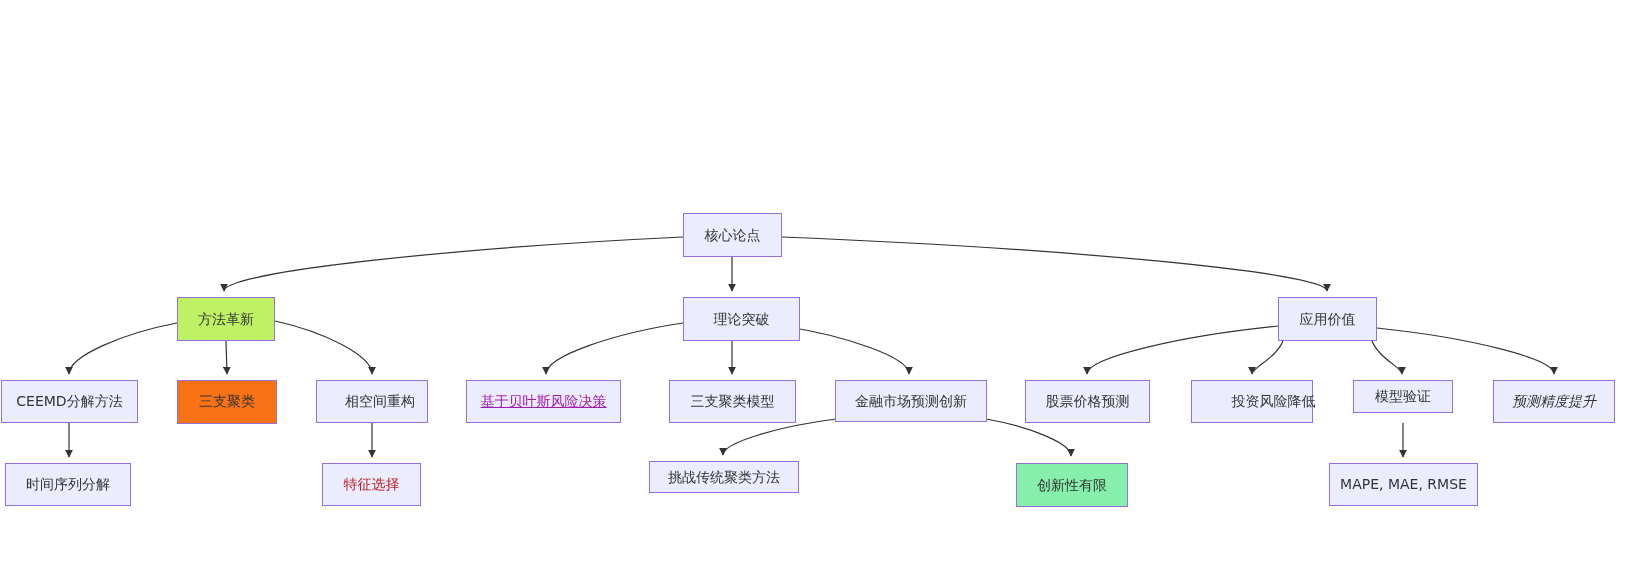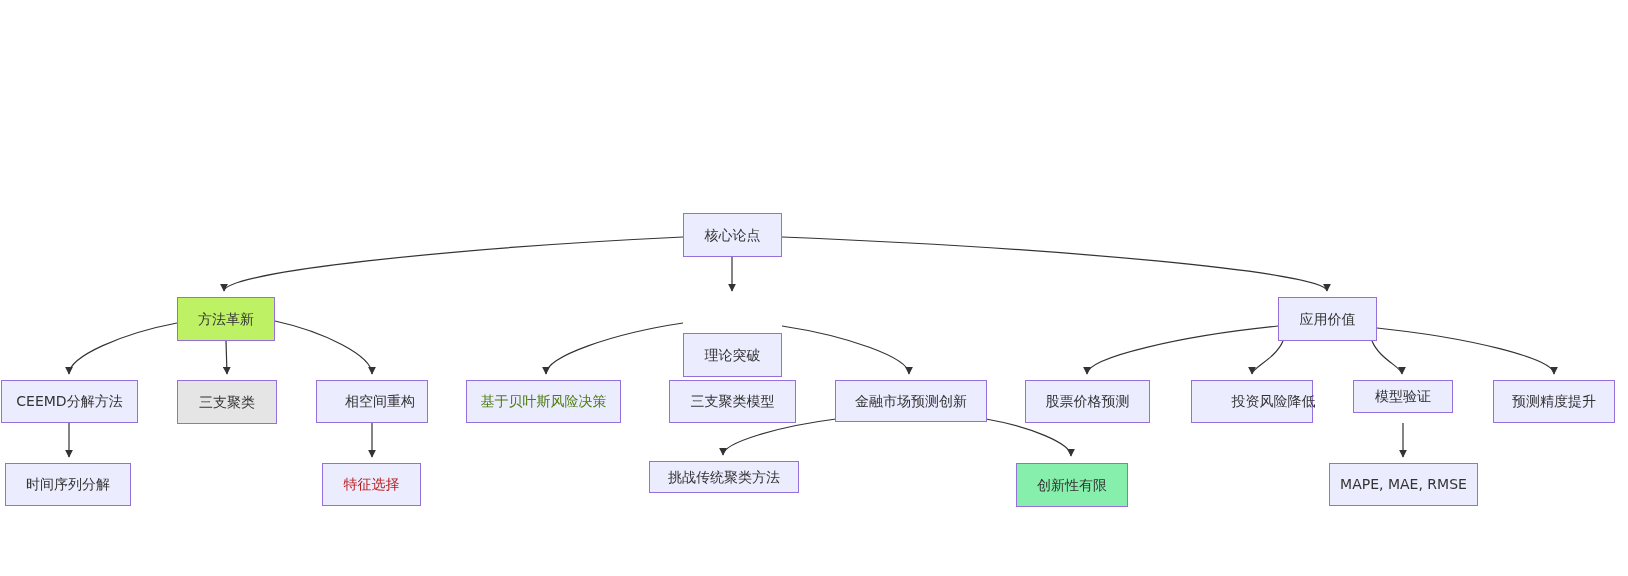--- a/index.html
+++ b/index.html
@@ -66,31 +66,31 @@
         <path d="M69,423 L69,457" fill="none" stroke="#333333" stroke-width="1.2" marker-end="url(#arrowhead)"></path>
         <path d="M372,423 L372,457" fill="none" stroke="#333333" stroke-width="1.2" marker-end="url(#arrowhead)"></path>
         <path d="M836,419 C779.5,426.2 723,442.4 723,455" fill="none" stroke="#333333" stroke-width="1.2" marker-end="url(#arrowhead)"></path>
         <path d="M986,419 C1028.5,426.4 1071,443.05 1071,456" fill="none" stroke="#333333" stroke-width="1.2" marker-end="url(#arrowhead)"></path>
         <path d="M1403,423 L1403,457" fill="none" stroke="#333333" stroke-width="1.2" marker-end="url(#arrowhead)"></path>
       </g>
   </svg>
   <div id="node-layer">
       <div class="node" style="left: 683px; top: 213px; width: 99px; height: 44px; background: rgb(236, 236, 255); border-color: rgb(147, 112, 219); color: rgb(51, 51, 51);">核心论点</div>
       <div class="node" style="left: 177px; top: 297px; width: 98px; height: 44px; background: #bef264; border-color: rgb(147, 112, 219); color: rgb(51, 51, 51);">方法革新</div>
-      <div class="node" style="left: 683px; top: 297px; width: 99px; height: 44px; background: rgb(236, 236, 255); border-color: rgb(147, 112, 219); color: rgb(51, 51, 51); margin-top: 36px;">理论突破</div>
+      <div class="node" style="left: 683px; top: 297px; width: 117px; height: 44px; background: rgb(236, 236, 255); border-color: rgb(147, 112, 219); color: rgb(51, 51, 51);">理论突破</div>
       <div class="node" style="left: 1278px; top: 297px; width: 99px; height: 44px; background: rgb(236, 236, 255); border-color: rgb(147, 112, 219); color: rgb(51, 51, 51);">应用价值</div>
       <div class="node" style="left: 1px; top: 380px; width: 137px; height: 43px; background: rgb(236, 236, 255); border-color: rgb(147, 112, 219); color: rgb(51, 51, 51);">CEEMD分解方法</div>
-      <div class="node" style="left: 177px; top: 380px; width: 100px; height: 44px; background: #e5e5e5; border-color: rgb(147, 112, 219); color: rgb(51, 51, 51);">三支聚类</div>
+      <div class="node" style="left: 177px; top: 380px; width: 100px; height: 44px; background: #f97316; border-color: rgb(147, 112, 219); color: rgb(51, 51, 51); font-family: Liberation Serif, serif;">三支聚类</div>
       <div class="node" style="left: 316px; top: 380px; width: 112px; height: 43px; background: rgb(236, 236, 255); border-color: rgb(147, 112, 219); color: rgb(51, 51, 51); padding-left: 16px;">相空间重构</div>
-      <div class="node" style="left: 466px; top: 380px; width: 155px; height: 43px; background: rgb(236, 236, 255); border-color: rgb(147, 112, 219); color: #4d7c0f;">基于贝叶斯风险决策</div>
+      <div class="node" style="left: 466px; top: 380px; width: 155px; height: 43px; background: rgb(236, 236, 255); border-color: rgb(147, 112, 219); color: #a21caf; text-decoration: underline;">基于贝叶斯风险决策</div>
       <div class="node" style="left: 669px; top: 380px; width: 127px; height: 43px; background: rgb(236, 236, 255); border-color: rgb(147, 112, 219); color: rgb(51, 51, 51);">三支聚类模型</div>
       <div class="node" style="left: 835px; top: 380px; width: 152px; height: 42px; background: rgb(236, 236, 255); border-color: rgb(147, 112, 219); color: rgb(51, 51, 51);">金融市场预测创新</div>
       <div class="node" style="left: 1025px; top: 380px; width: 125px; height: 43px; background: rgb(236, 236, 255); border-color: rgb(147, 112, 219); color: rgb(51, 51, 51);">股票价格预测</div>
       <div class="node" style="left: 1191px; top: 380px; width: 122px; height: 43px; background: rgb(236, 236, 255); border-color: rgb(147, 112, 219); color: rgb(51, 51, 51); padding-left: 43px;">投资风险降低</div>
       <div class="node" style="left: 1353px; top: 380px; width: 100px; height: 33px; background: rgb(236, 236, 255); border-color: rgb(147, 112, 219); color: rgb(51, 51, 51);">模型验证</div>
-      <div class="node" style="left: 1493px; top: 380px; width: 122px; height: 43px; background: rgb(236, 236, 255); border-color: rgb(147, 112, 219); color: rgb(51, 51, 51);">预测精度提升</div>
+      <div class="node" style="left: 1493px; top: 380px; width: 122px; height: 43px; background: rgb(236, 236, 255); border-color: rgb(147, 112, 219); color: rgb(51, 51, 51); font-style: italic;">预测精度提升</div>
       <div class="node" style="left: 5px; top: 463px; width: 126px; height: 43px; background: rgb(236, 236, 255); border-color: rgb(147, 112, 219); color: rgb(51, 51, 51);">时间序列分解</div>
       <div class="node" style="left: 322px; top: 463px; width: 99px; height: 43px; background: rgb(236, 236, 255); border-color: rgb(147, 112, 219); color: #b91c1c; text-align: center;">特征选择</div>
       <div class="node" style="left: 649px; top: 461px; width: 150px; height: 32px; background: rgb(236, 236, 255); border-color: rgb(147, 112, 219); color: rgb(51, 51, 51);">挑战传统聚类方法</div>
       <div class="node" style="left: 1016px; top: 463px; width: 112px; height: 44px; background: #86efac; border-color: rgb(147, 112, 219); color: rgb(51, 51, 51);">创新性有限</div>
       <div class="node" style="left: 1329px; top: 463px; width: 149px; height: 43px; background: rgb(236, 236, 255); border-color: rgb(147, 112, 219); color: rgb(51, 51, 51);">MAPE, MAE, RMSE</div>
     </div>
 </div>
 
 </body></html>

